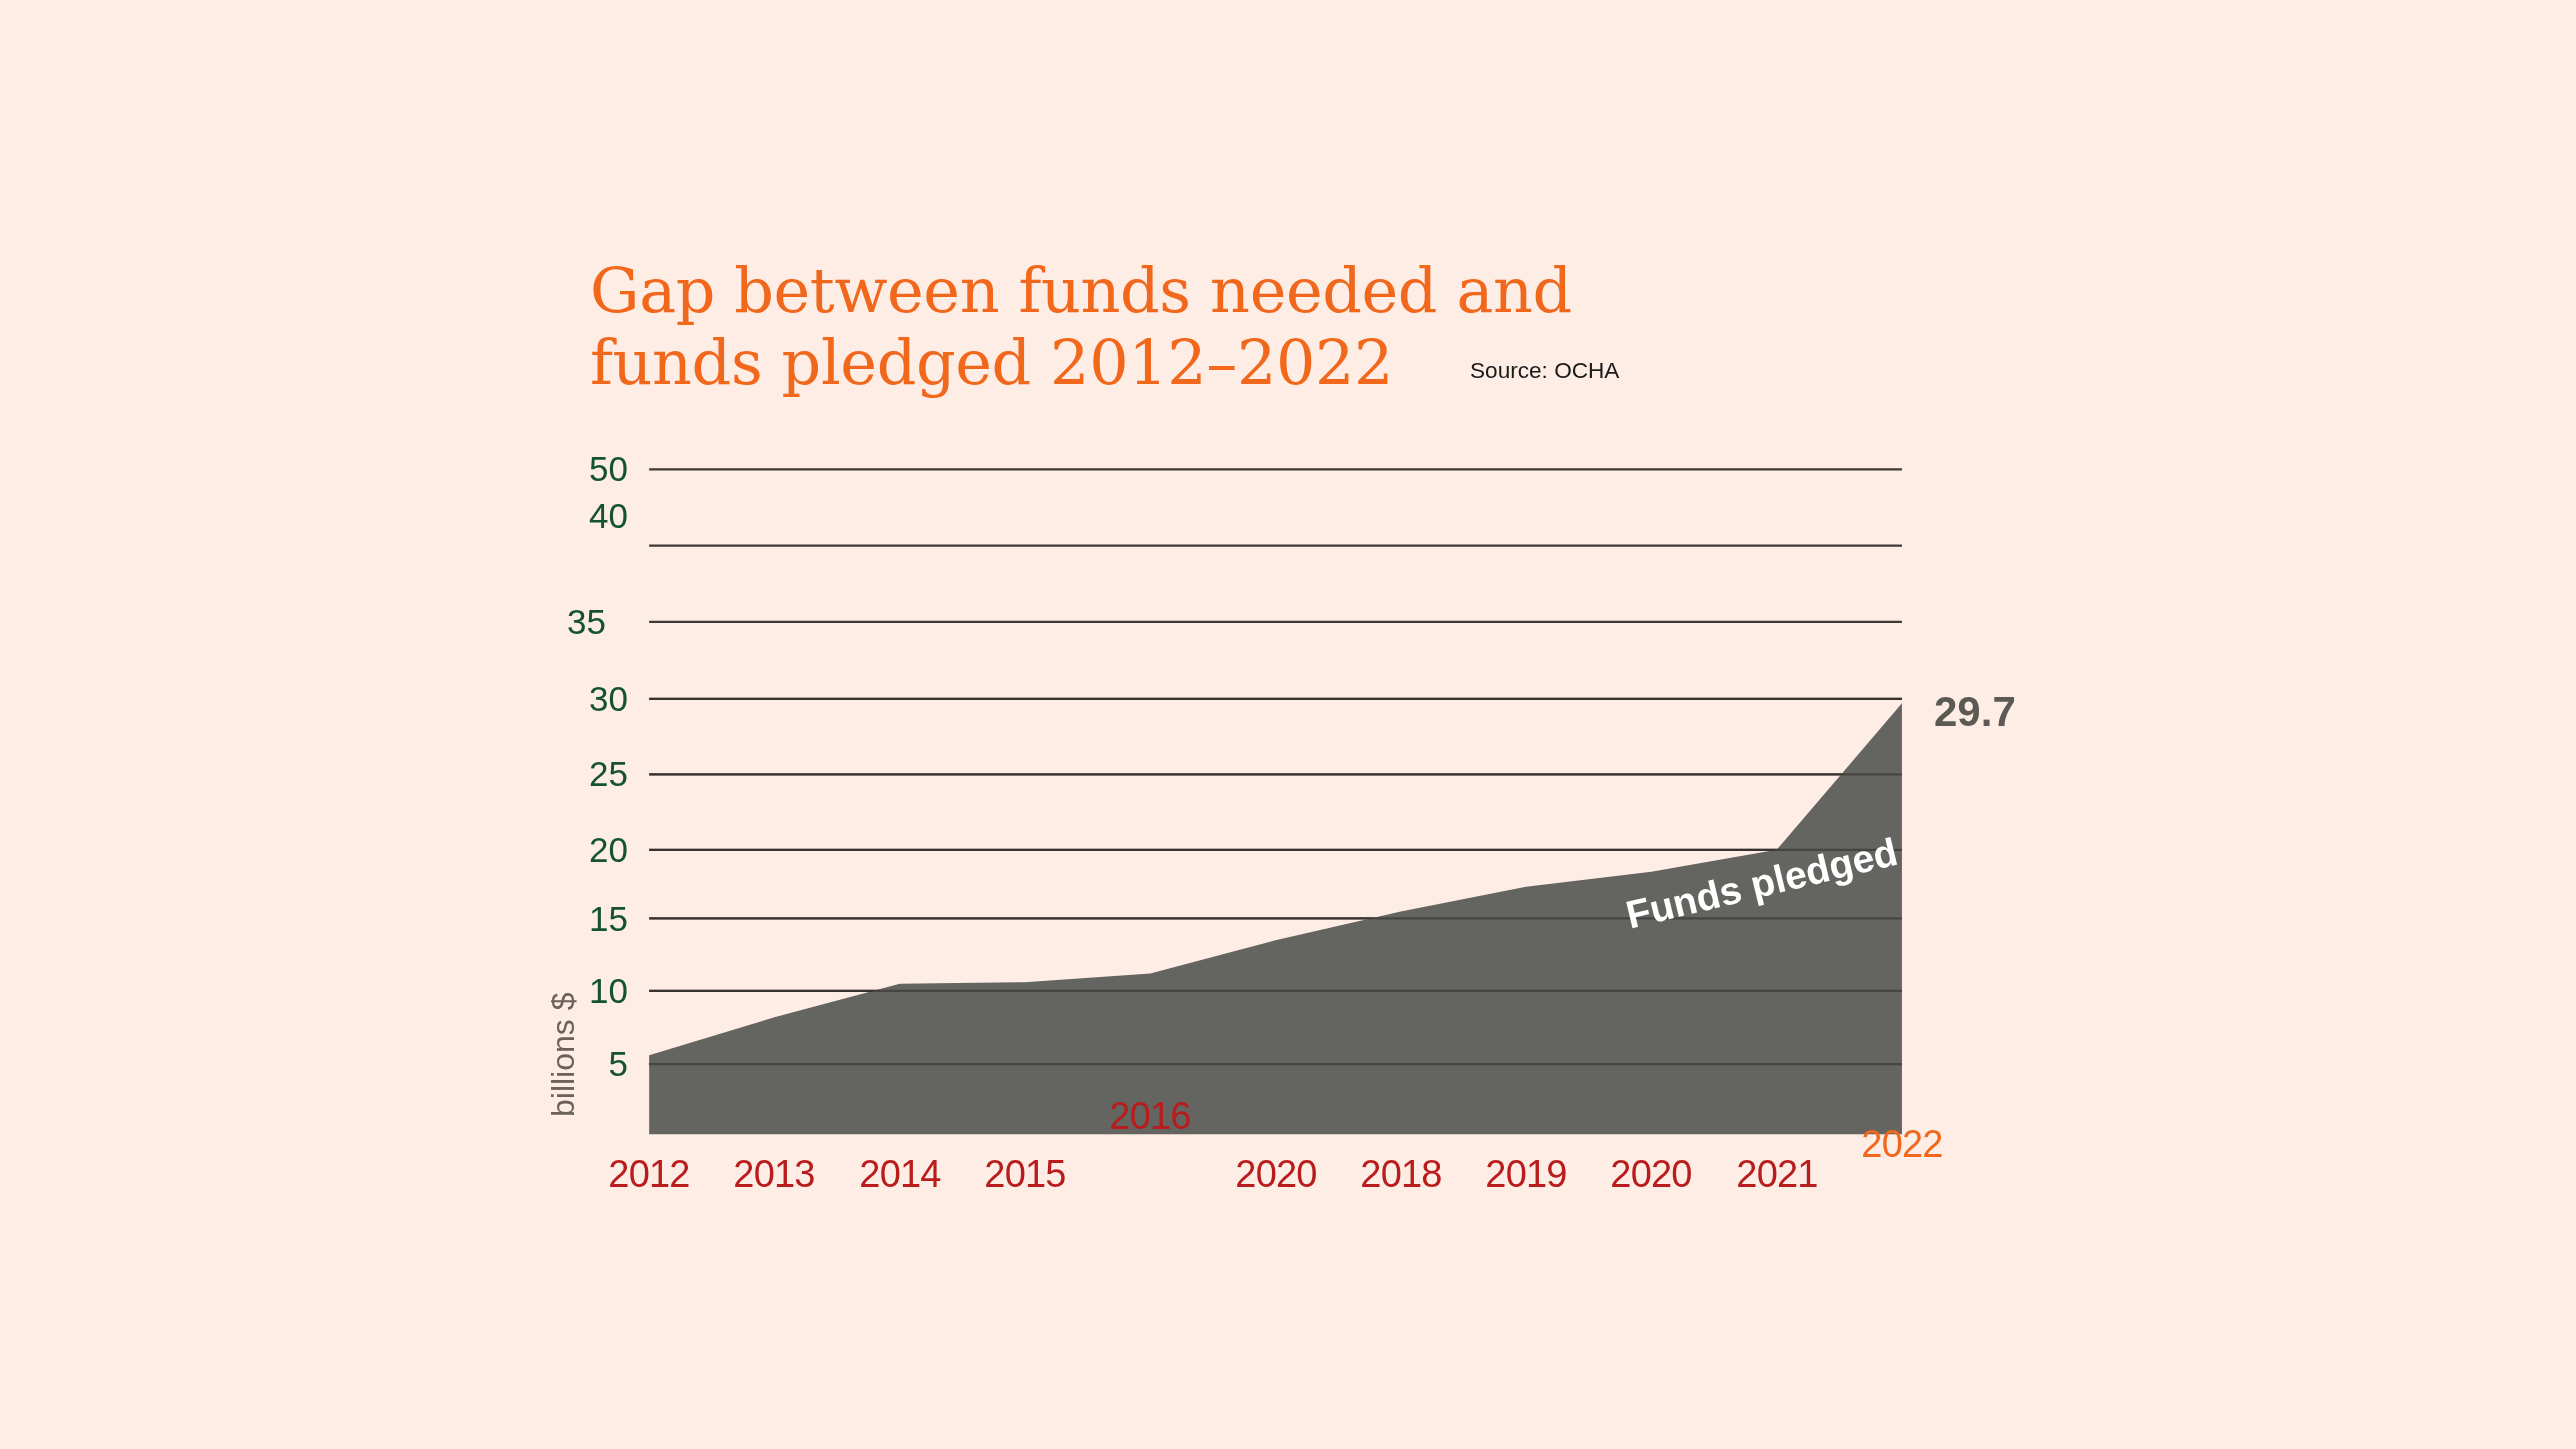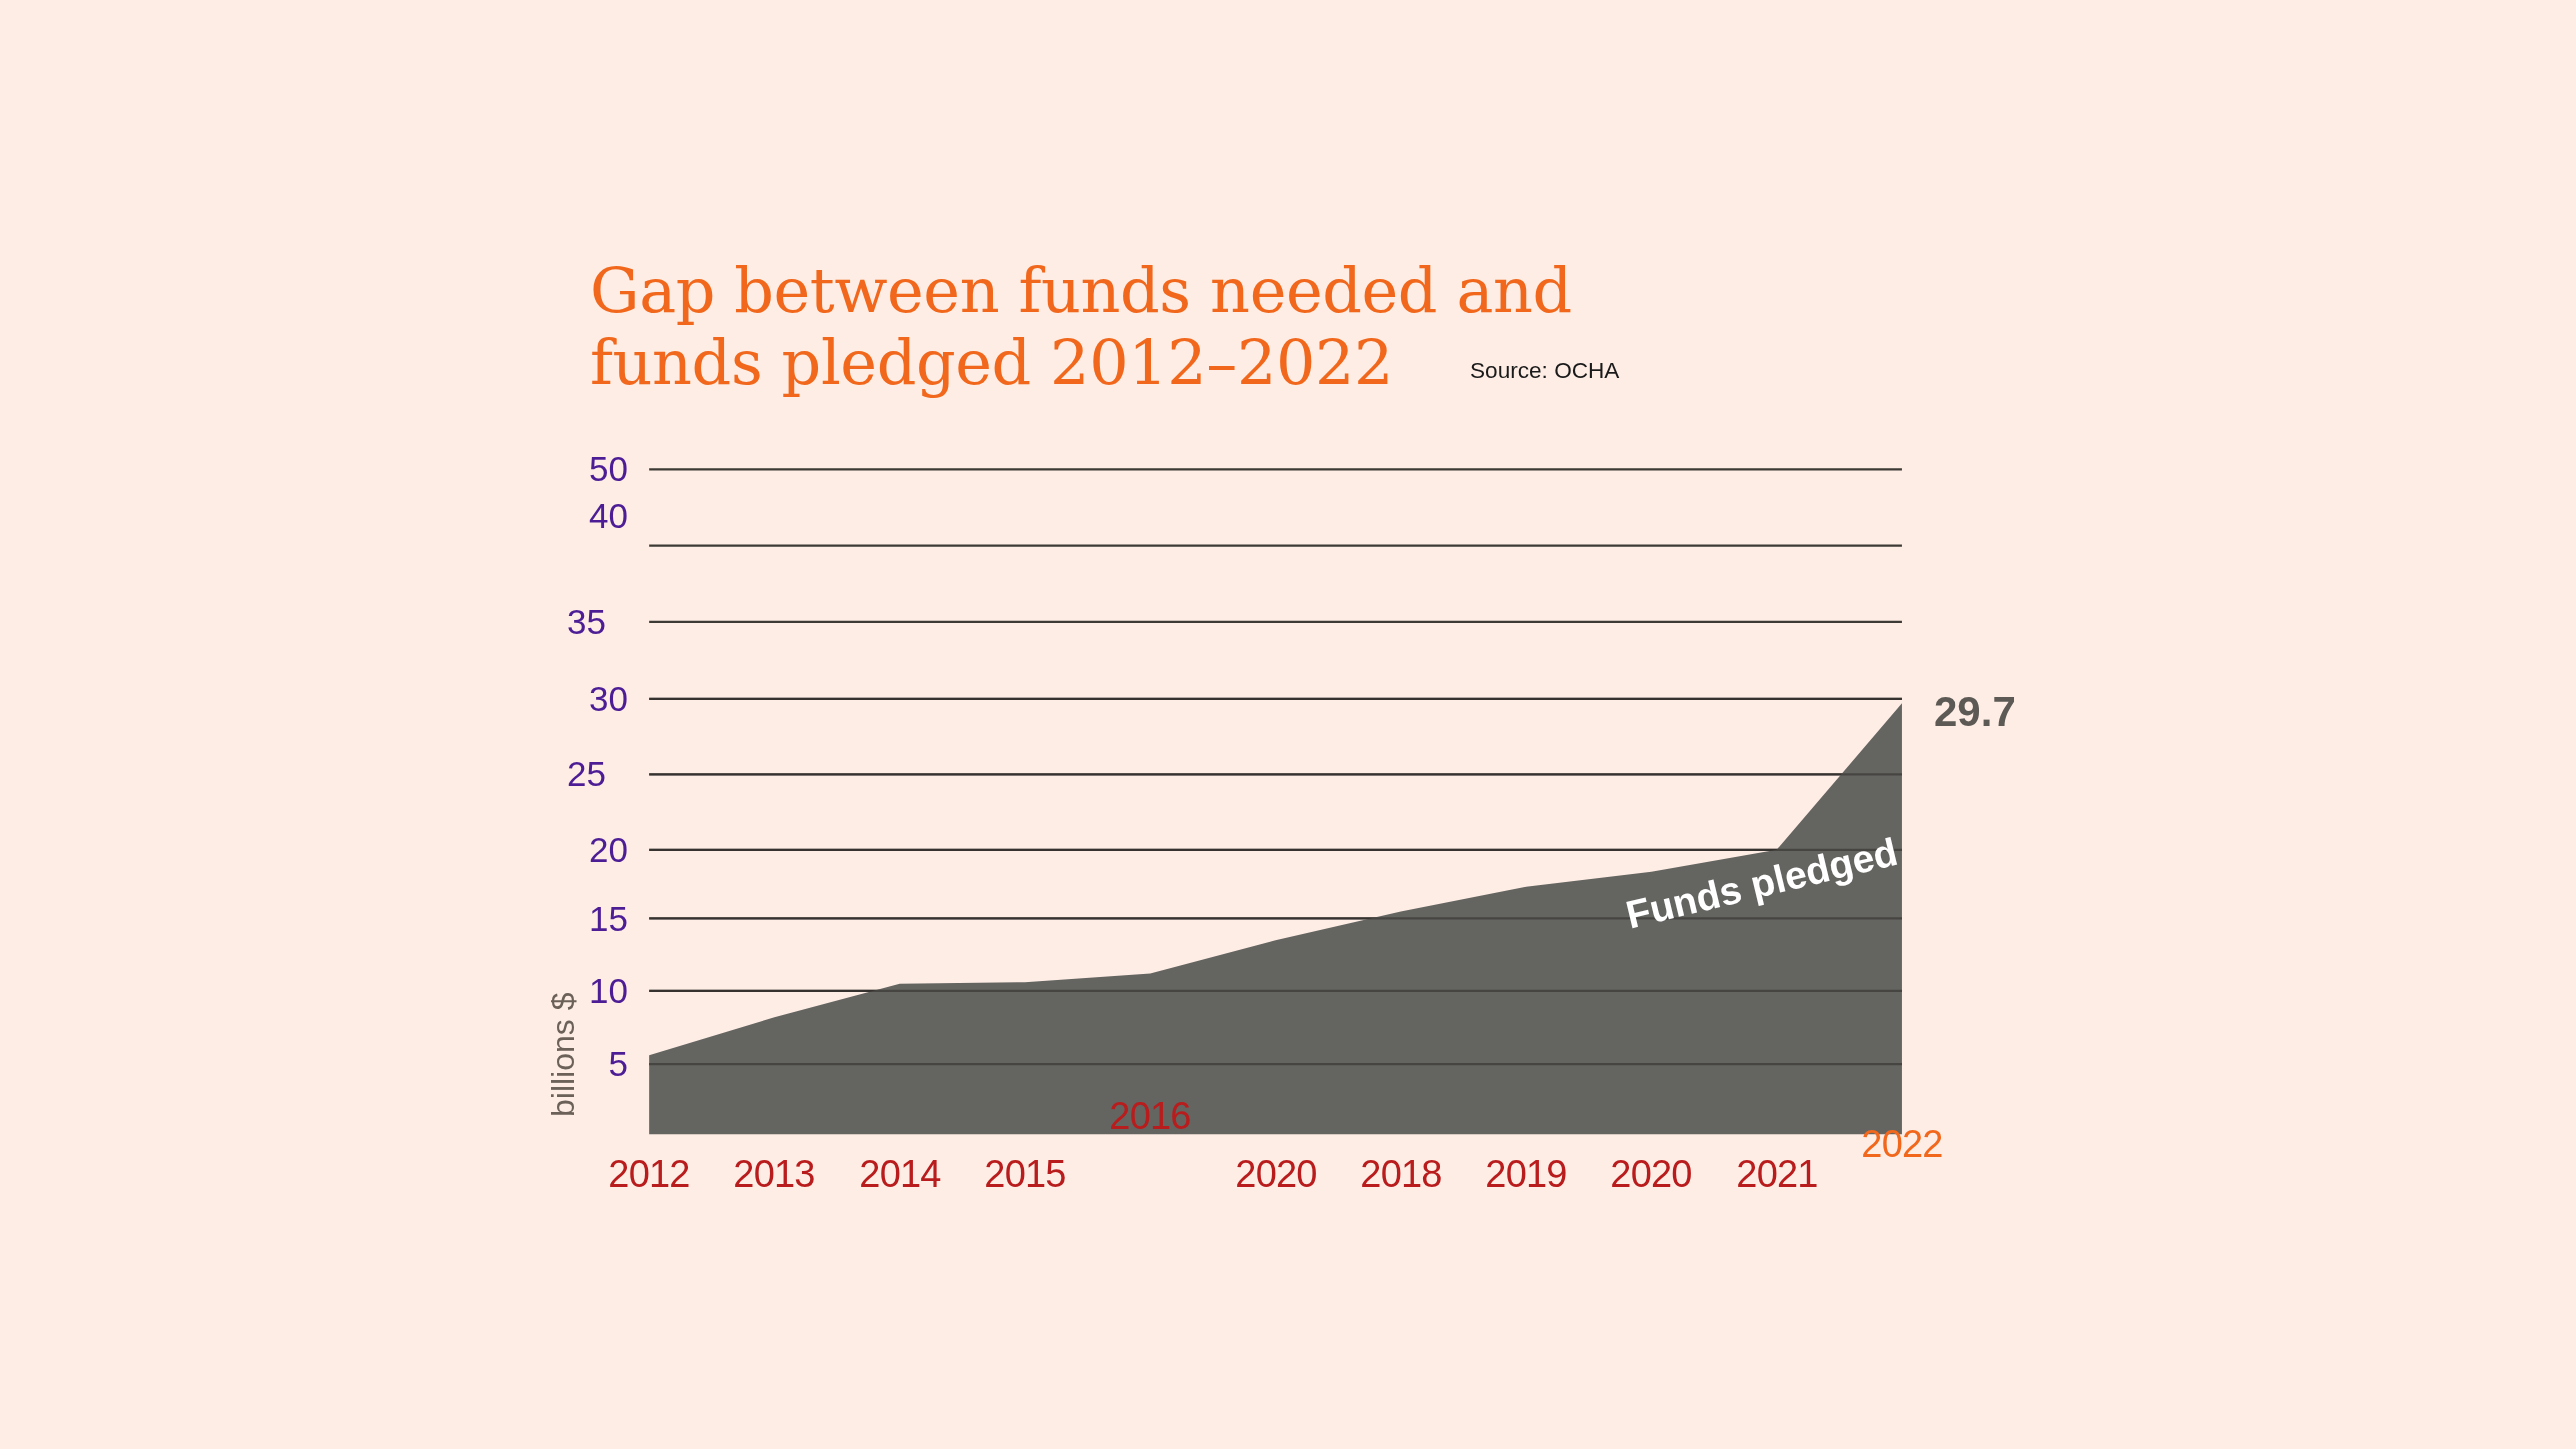--- a/index.html
+++ b/index.html
@@ -60,21 +60,21 @@
   }
   .plot svg {
     display: block;
   }
 
   
   .ytick {
     position: absolute;
     font-family: "Liberation Sans", sans-serif;
     font-size: 35px;
-    color: #4c1d95;
+    color: #14532d;
     text-align: right;
     width: 83px;
     transform: translateY(-50%);
     letter-spacing: 0px;
   }
 
   
   .xtick {
     position: absolute;
     font-family: "Liberation Sans", sans-serif;
@@ -163,21 +163,21 @@
         <line x1="860" y1="1026" x2="2520" y2="1026" stroke="#2f2d2a" stroke-width="3" opacity="0.55"></line>
       </g>
     </svg>
   </div>
 
   <div id="yticks">
       <div class="ytick" style="left: 545px; top: 1064px;">5</div>
       <div class="ytick" style="left: 545px; top: 991px;">10</div>
       <div class="ytick" style="left: 545px; top: 919px;">15</div>
       <div class="ytick" style="left: 545px; top: 850px;">20</div>
-      <div class="ytick" style="left: 545px; top: 774px; text-align: center;">25</div>
+      <div class="ytick" style="left: 545px; top: 774px;">25</div>
       <div class="ytick" style="left: 545px; top: 699px;">30</div>
       <div class="ytick" style="left: 545px; top: 622px; text-align: center;">35</div>
       <div class="ytick" style="left: 545px; top: 516px;">40</div>
       <div class="ytick" style="left: 545px; top: 469px;">50</div>
     </div>
 
   <div id="xticks">
       <div class="xtick" style="left: 649px; top: 1153px;">2012</div>
       <div class="xtick" style="left: 774px; top: 1153px;">2013</div>
       <div class="xtick" style="left: 900px; top: 1153px;">2014</div>

